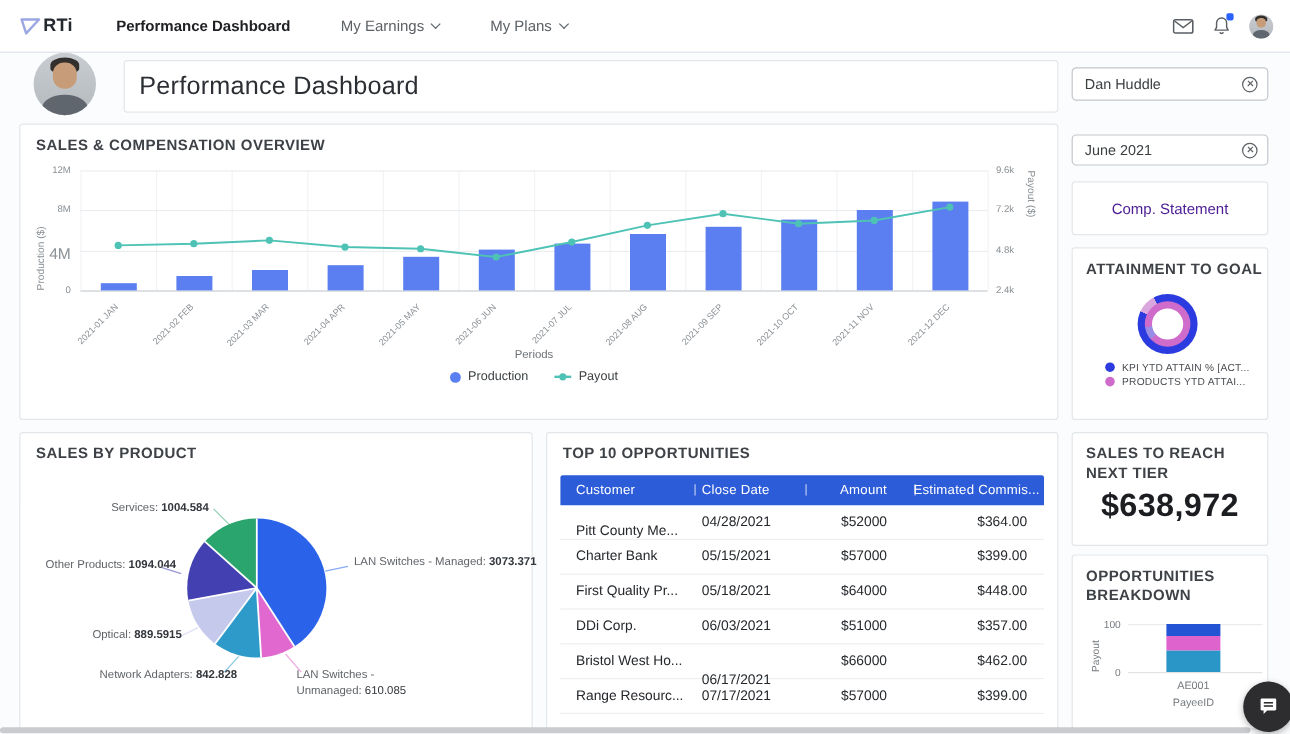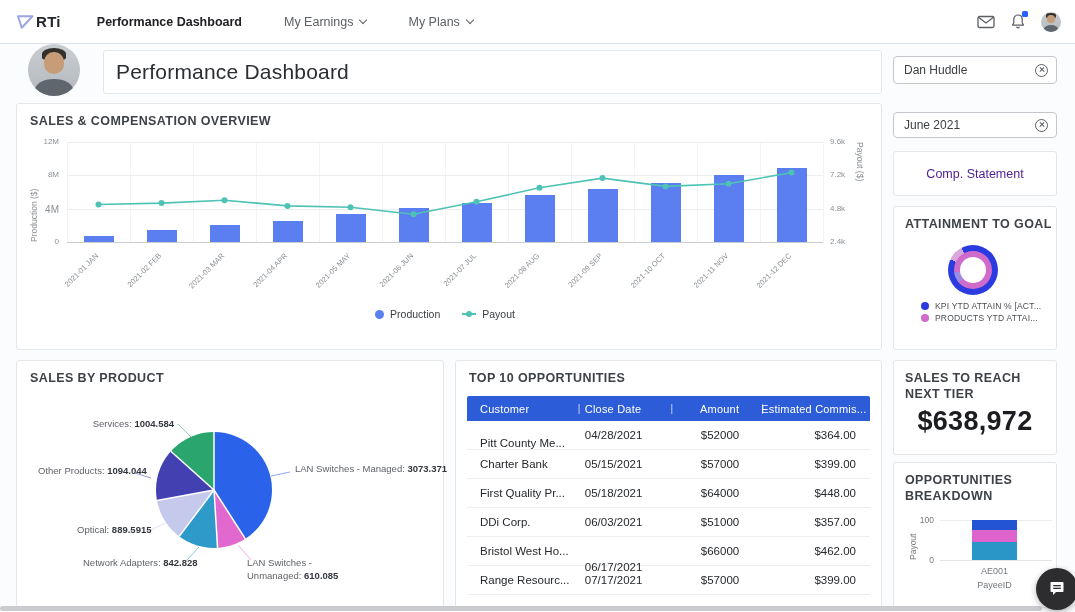--- a/index.html
+++ b/index.html
@@ -123,21 +123,21 @@
         <div style="position: absolute; left: 491px; top: 38px; width: 1px; height: 100px; background: rgb(242, 243, 245);"></div>
         <div style="position: absolute; left: 554px; top: 38px; width: 1px; height: 100px; background: rgb(242, 243, 245);"></div>
         <div style="position: absolute; left: 617px; top: 38px; width: 1px; height: 100px; background: rgb(242, 243, 245);"></div>
         <div style="position: absolute; left: 680px; top: 38px; width: 1px; height: 100px; background: rgb(242, 243, 245);"></div>
         <div style="position: absolute; left: 743px; top: 38px; width: 1px; height: 100px; background: rgb(242, 243, 245);"></div>
         <div style="position: absolute; left: 806px; top: 38px; width: 1px; height: 100px; background: rgb(242, 243, 245);"></div>
         <div style="position: absolute; left: 50px; top: 138px; width: 756px; height: 1px; background: rgb(201, 205, 210);"></div>
         <div style="position: absolute; left: 0px; top: 133px; width: 42px; text-align: right; font-size: 8px; color: rgb(138, 144, 149);">0</div>
         <div style="position: absolute; left: 813px; top: 133px; width: 36px; font-size: 8px; color: rgb(138, 144, 149);">2.4k</div>
         <div style="position: absolute; left: 50px; top: 104.667px; width: 756px; height: 1px; background: rgb(235, 237, 240);"></div>
-        <div style="position: absolute; left: 0px; top: 99.6667px; width: 42px; text-align: right; font-size: 10px; color: rgb(138, 144, 149);">4M</div>
+        <div style="position: absolute; left: 0px; top: 99.6667px; width: 42px; text-align: right; font-size: 13px; color: rgb(138, 144, 149);">4M</div>
         <div style="position: absolute; left: 813px; top: 99.6667px; width: 36px; font-size: 8px; color: rgb(138, 144, 149);">4.8k</div>
         <div style="position: absolute; left: 50px; top: 71.3333px; width: 756px; height: 1px; background: rgb(235, 237, 240);"></div>
         <div style="position: absolute; left: 0px; top: 66.3333px; width: 42px; text-align: right; font-size: 8px; color: rgb(138, 144, 149);">8M</div>
         <div style="position: absolute; left: 813px; top: 66.3333px; width: 36px; font-size: 8px; color: rgb(138, 144, 149);">7.2k</div>
         <div style="position: absolute; left: 50px; top: 38px; width: 756px; height: 1px; background: rgb(235, 237, 240);"></div>
         <div style="position: absolute; left: 0px; top: 33px; width: 42px; text-align: right; font-size: 8px; color: rgb(138, 144, 149);">12M</div>
         <div style="position: absolute; left: 813px; top: 33px; width: 36px; font-size: 8px; color: rgb(138, 144, 149);">9.6k</div>
         <div style="position: absolute; left: 12px; top: 38px; height: 100px; display: flex; align-items: center; font-size: 8.5px; color: rgb(138, 144, 149); writing-mode: vertical-rl; transform: rotate(180deg);">Production ($)</div>
         <div style="position: absolute; left: 838px; top: 38px; height: 100px; display: flex; align-items: center; font-size: 8.5px; color: rgb(138, 144, 149); writing-mode: vertical-rl;">Payout ($)</div>
         <div style="position: absolute; left: 66.5px; top: 132.167px; width: 30px; height: 5.83333px; background: rgb(91, 126, 240);"></div>
@@ -172,20 +172,21 @@
         <div style="position: absolute; left: 145.5px; top: 146px; width: 60px; text-align: right; font-size: 7.5px; color: rgb(138, 144, 149); transform: rotate(-45deg); transform-origin: 100% 50%; white-space: nowrap;">2021-03 MAR</div>
         <div style="position: absolute; left: 208.5px; top: 146px; width: 60px; text-align: right; font-size: 7.5px; color: rgb(138, 144, 149); transform: rotate(-45deg); transform-origin: 100% 50%; white-space: nowrap;">2021-04 APR</div>
         <div style="position: absolute; left: 271.5px; top: 146px; width: 60px; text-align: right; font-size: 7.5px; color: rgb(138, 144, 149); transform: rotate(-45deg); transform-origin: 100% 50%; white-space: nowrap;">2021-05 MAY</div>
         <div style="position: absolute; left: 334.5px; top: 146px; width: 60px; text-align: right; font-size: 7.5px; color: rgb(138, 144, 149); transform: rotate(-45deg); transform-origin: 100% 50%; white-space: nowrap;">2021-06 JUN</div>
         <div style="position: absolute; left: 397.5px; top: 146px; width: 60px; text-align: right; font-size: 7.5px; color: rgb(138, 144, 149); transform: rotate(-45deg); transform-origin: 100% 50%; white-space: nowrap;">2021-07 JUL</div>
         <div style="position: absolute; left: 460.5px; top: 146px; width: 60px; text-align: right; font-size: 7.5px; color: rgb(138, 144, 149); transform: rotate(-45deg); transform-origin: 100% 50%; white-space: nowrap;">2021-08 AUG</div>
         <div style="position: absolute; left: 523.5px; top: 146px; width: 60px; text-align: right; font-size: 7.5px; color: rgb(138, 144, 149); transform: rotate(-45deg); transform-origin: 100% 50%; white-space: nowrap;">2021-09 SEP</div>
         <div style="position: absolute; left: 586.5px; top: 146px; width: 60px; text-align: right; font-size: 7.5px; color: rgb(138, 144, 149); transform: rotate(-45deg); transform-origin: 100% 50%; white-space: nowrap;">2021-10 OCT</div>
         <div style="position: absolute; left: 649.5px; top: 146px; width: 60px; text-align: right; font-size: 7.5px; color: rgb(138, 144, 149); transform: rotate(-45deg); transform-origin: 100% 50%; white-space: nowrap;">2021-11 NOV</div>
         <div style="position: absolute; left: 712.5px; top: 146px; width: 60px; text-align: right; font-size: 7.5px; color: rgb(138, 144, 149); transform: rotate(-45deg); transform-origin: 100% 50%; white-space: nowrap;">2021-12 DEC</div>
+        <div style="position: absolute; left: 50px; top: 186px; width: 756px; text-align: center; font-size: 9.5px; color: rgb(107, 112, 117);">Periods</div>
         <div style="position: absolute; left: 50px; top: 204px; width: 756px; display: flex; justify-content: center; gap: 22px; align-items: center;">
           <div style="display: flex; align-items: center; gap: 6px;">
             <span style="width: 9px; height: 9px; border-radius: 50%; background: rgb(91, 126, 240); display: inline-block;"></span>
             <span style="font-size: 10.5px; color: rgb(60, 64, 67);">Production</span>
           </div>
           <div style="display: flex; align-items: center; gap: 6px;">
             <span style="position: relative; width: 14px; height: 2px; background: rgb(78, 195, 181); display: inline-block;">
               <span style="position: absolute; left: 4px; top: -2px; width: 6px; height: 6px; border-radius: 50%; background: rgb(78, 195, 181);"></span>
             </span>
             <span style="font-size: 10.5px; color: rgb(60, 64, 67);">Payout</span>
@@ -231,21 +232,21 @@
           <line x1="170" y1="199" x2="182" y2="186" stroke="#2e9ac9" stroke-opacity="0.55" stroke-width="1"></line>
           <line x1="130" y1="171" x2="148" y2="162" stroke="#c5c9ec" stroke-opacity="0.55" stroke-width="1"></line>
           <line x1="118" y1="112" x2="134" y2="117" stroke="#4341b2" stroke-opacity="0.55" stroke-width="1"></line>
           <line x1="161" y1="63" x2="176" y2="78" stroke="#2aa56e" stroke-opacity="0.55" stroke-width="1"></line>
         </svg>
         <div style="position: absolute; left: 36px; top: 57px; width: 121px; text-align: right; font-size: 9.5px; line-height: 1.35; color: rgb(95, 99, 104); white-space: nowrap;"><span>Services: </span><span style="font-weight: 700; color: rgb(51, 55, 60);">1004.584</span></div>
         <div style="position: absolute; left: 21px; top: 104px; width: 125px; text-align: left; font-size: 9.5px; line-height: 1.35; color: rgb(95, 99, 104); white-space: nowrap;"><span>Other Products: </span><span style="font-weight: 700; color: rgb(51, 55, 60);">1094.044</span></div>
         <div style="position: absolute; left: 278px; top: 102px; width: 148px; text-align: left; font-size: 9.5px; line-height: 1.35; color: rgb(95, 99, 104); white-space: nowrap;"><span>LAN Switches - Managed: </span><span style="font-weight: 700; color: rgb(51, 55, 60);">3073.371</span></div>
         <div style="position: absolute; left: 60px; top: 163px; width: 110px; text-align: left; font-size: 9.5px; line-height: 1.35; color: rgb(95, 99, 104); white-space: nowrap;"><span>Optical: </span><span style="font-weight: 700; color: rgb(51, 55, 60);">889.5915</span></div>
         <div style="position: absolute; left: 66px; top: 196px; width: 130px; text-align: left; font-size: 9.5px; line-height: 1.35; color: rgb(95, 99, 104); white-space: nowrap;"><span>Network Adapters: </span><span style="font-weight: 700; color: rgb(51, 55, 60);">842.828</span></div>
-        <div style="position: absolute; left: 230px; top: 196px; width: 95px; text-align: left; font-size: 9.5px; line-height: 1.35; color: rgb(95, 99, 104); white-space: normal;"><span>LAN Switches - Unmanaged: </span><span style="font-weight: 700; color: rgb(51, 55, 60);">610.085</span></div>
+        <div style="position: absolute; left: 230px; top: 196px; width: 95px; text-align: left; font-size: 9.5px; line-height: 1.35; color: rgb(95, 99, 104); white-space: normal;"><span>LAN Switches - Unmanaged: </span><span style="font-weight: 400; color: rgb(51, 55, 60);">610.085</span></div>
       </div>
   </div>
 
   <div class="card" style="left:455px;top:360px;width:427px;height:248px;">
     <div class="sec-title">TOP 10 OPPORTUNITIES</div>
     <div id="opps-table" style="position:absolute;left:11px;right:11px;top:35px;">
         <div style="position: relative; display: flex; height: 25px; align-items: center; background: rgb(45, 92, 216); color: rgb(255, 255, 255); font-size: 11px; letter-spacing: 0.2px; border-radius: 2px 2px 0px 0px;">
           <div style="width: 27.5%; padding-left: 13px; padding-right: 0px; text-align: left; overflow: hidden; white-space: nowrap;">Customer</div>
           <div style="width: 23%; padding-left: 7px; padding-right: 0px; text-align: left; overflow: hidden; white-space: nowrap;">Close Date</div>
           <div style="width: 22.5%; padding-left: 0px; padding-right: 22px; text-align: right; overflow: hidden; white-space: nowrap;">Amount</div>

